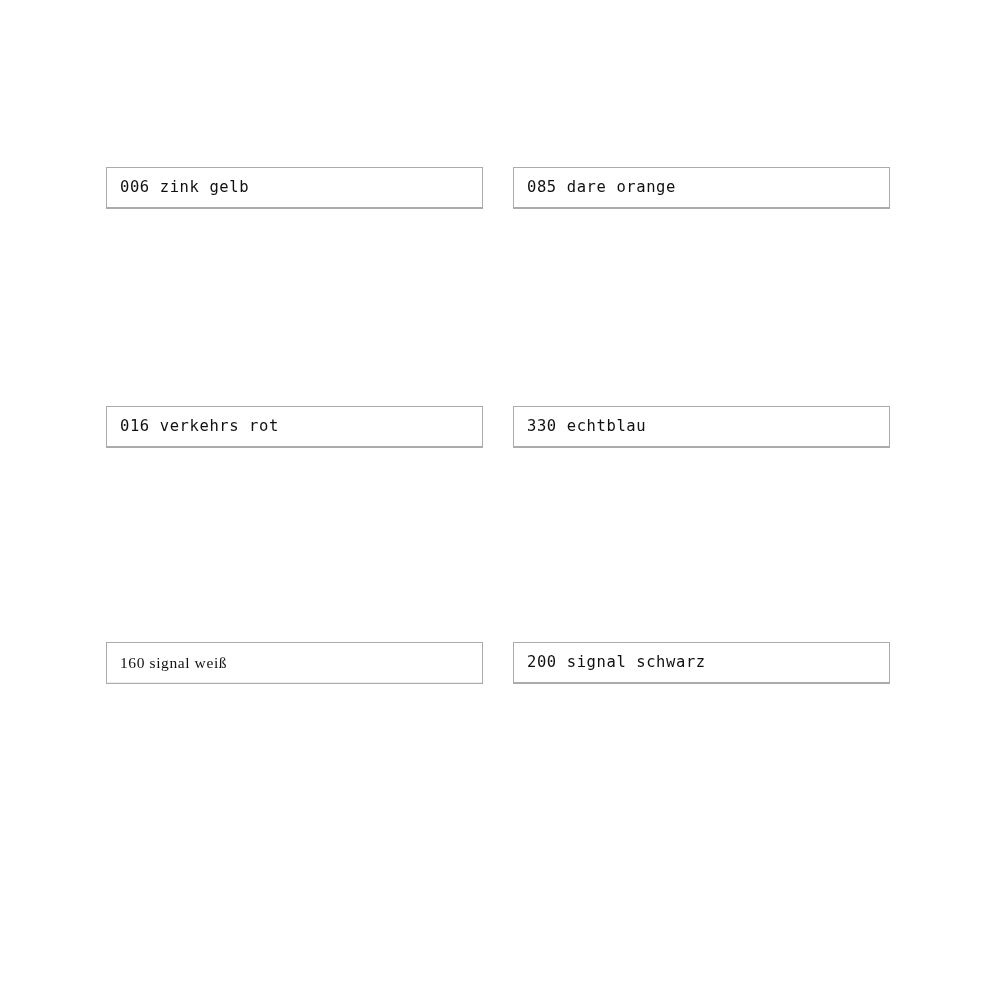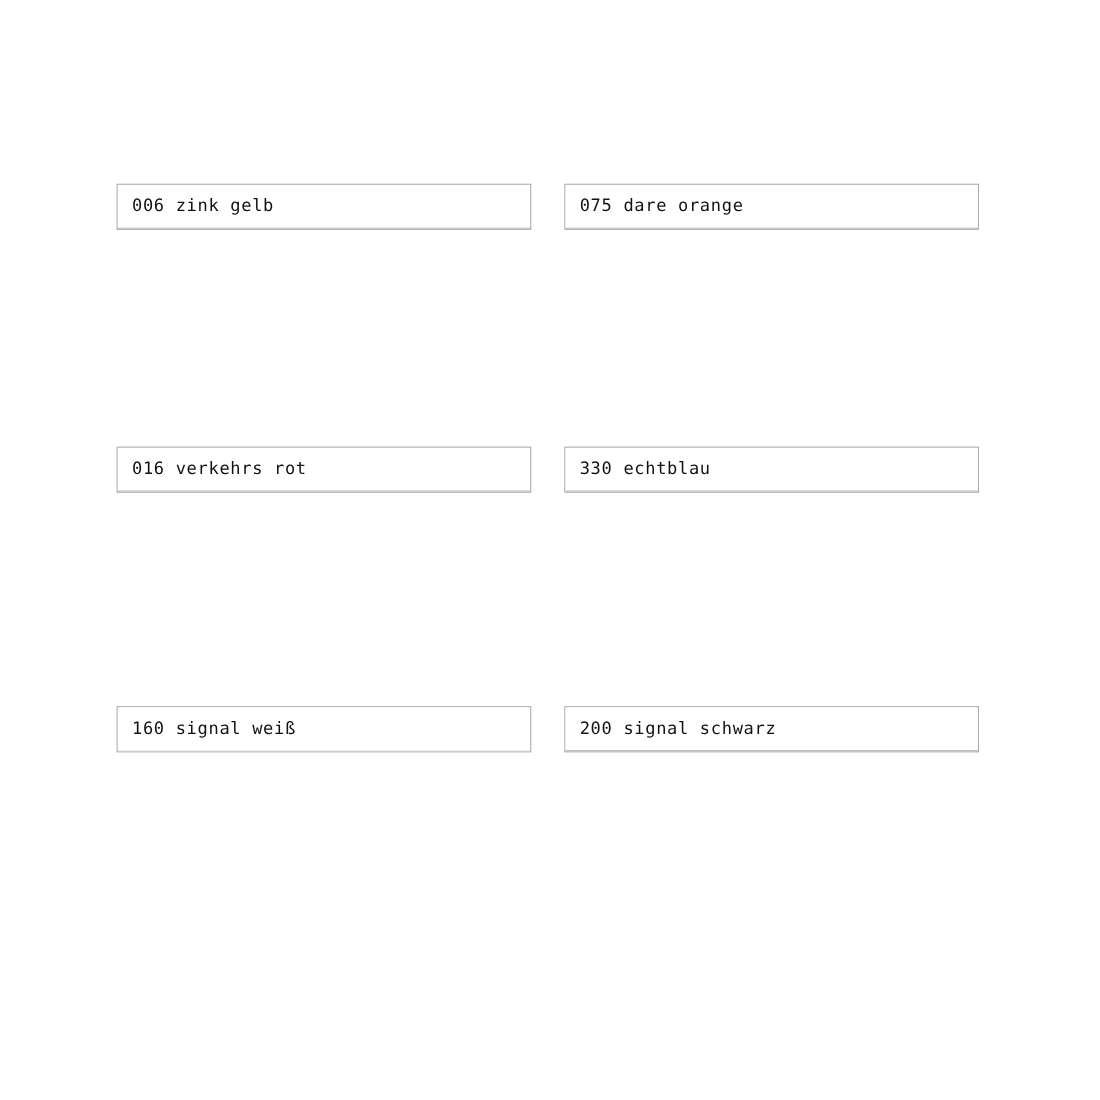--- a/index.html
+++ b/index.html
@@ -64,38 +64,39 @@
 
   .swatch-fill {
     flex: 1 1 auto;
     width: 100%;
     background: #ffffff;
   }
 
   
   .swatch-card.is-light .swatch-header {
     border-bottom-color: #ededed;
+    font-family: Liberation Serif, serif;
   }
 </style>
 </head>
 <body>
 
 <div id="stage">
   <div class="swatch-grid">
 
     <div class="swatch-card">
       <div class="swatch-header">
         <span class="swatch-label">006 zink gelb</span>
       </div>
       <div class="swatch-fill" style="background: rgb(250, 224, 0);"></div>
     </div>
 
     <div class="swatch-card">
       <div class="swatch-header">
-        <span class="swatch-label">075 dare orange</span>
+        <span class="swatch-label">085 dare orange</span>
       </div>
       <div class="swatch-fill" style="background: rgb(250, 100, 0);"></div>
     </div>
 
     <div class="swatch-card">
       <div class="swatch-header">
         <span class="swatch-label">016 verkehrs rot</span>
       </div>
       <div class="swatch-fill" style="background: rgb(250, 20, 34);"></div>
     </div>

